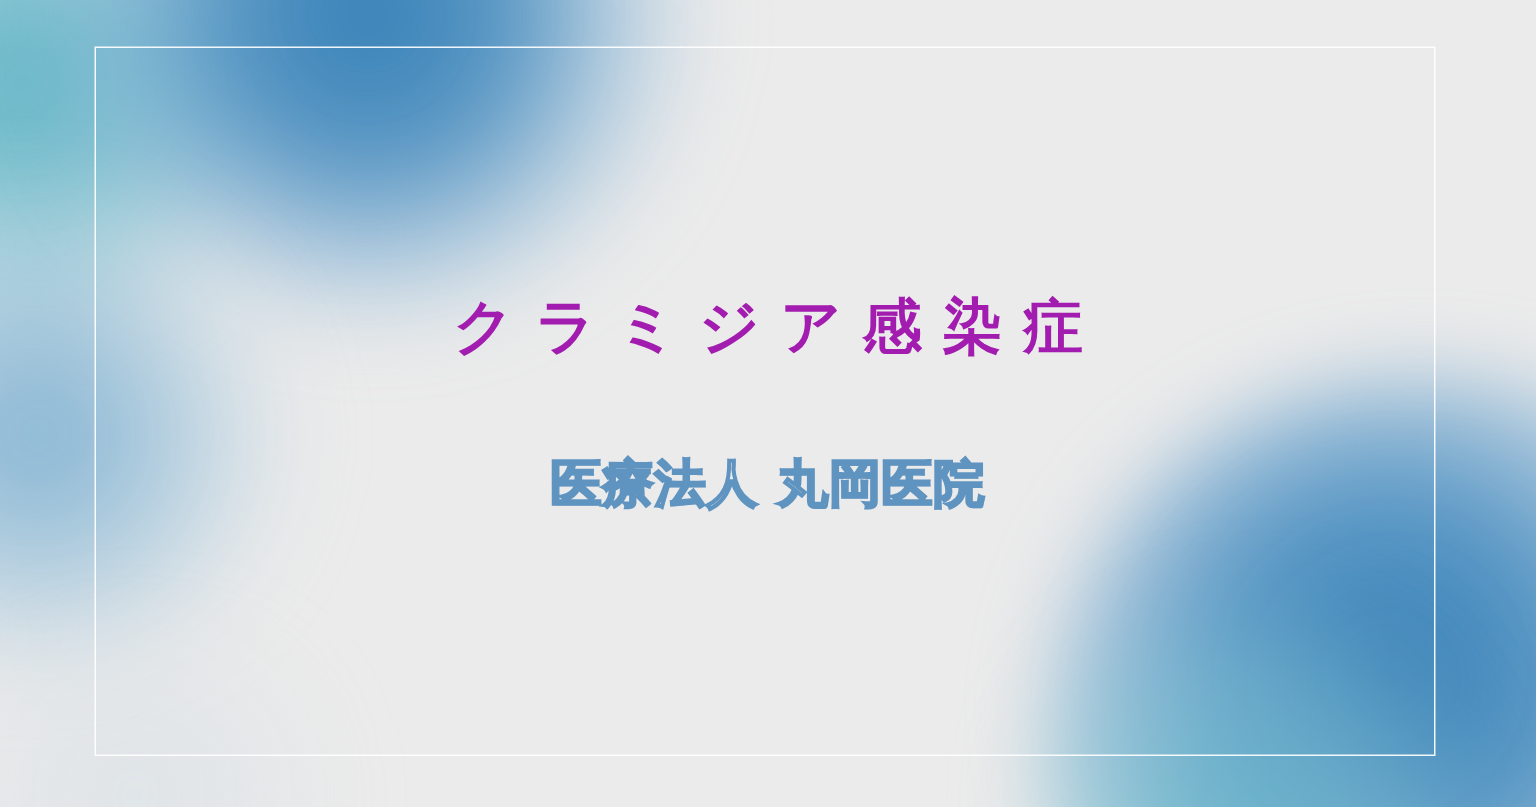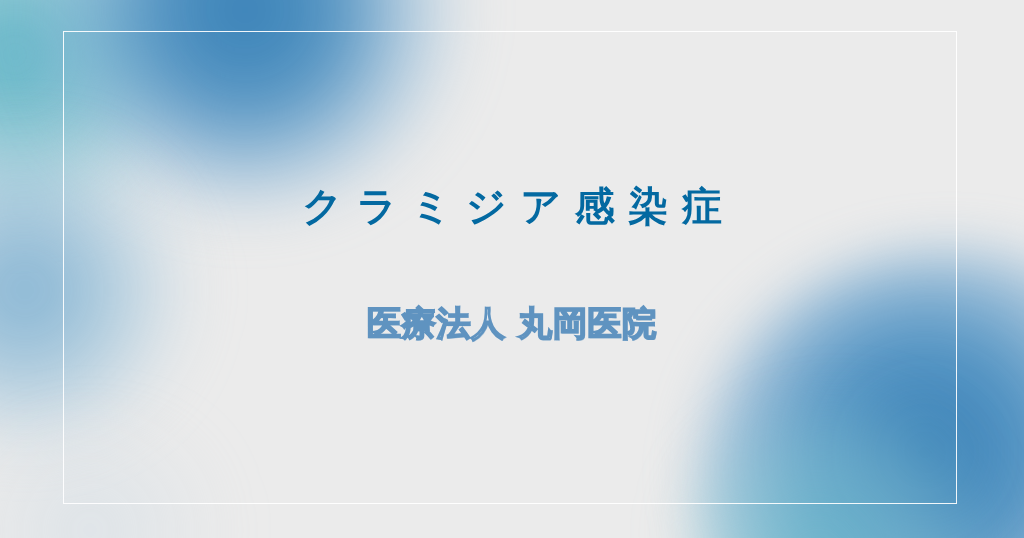--- a/index.html
+++ b/index.html
@@ -127,35 +127,35 @@
     height: 538px;
     display: flex;
     flex-direction: column;
     align-items: center;
     justify-content: center;
   }
 
   .title {
     font-size: 40px;
     font-weight: 700;
-    color: #0369a1;
+    color: #a21caf;
     letter-spacing: 0.34em;
     
     text-indent: 0.34em;
     line-height: 1;
     margin: 0 0 68px 0;
     white-space: nowrap;
   }
 
   .subtitle {
     font-size: 34px;
     font-weight: 700;
     line-height: 1;
     letter-spacing: 0.02em;
-    margin: 12px;
+    margin: 0;
     white-space: nowrap;
     
     color: #e9edf1;
     -webkit-text-stroke: 1.6px #5f93c0;
     text-shadow:
        0.6px 0.6px 0 rgba(120,163,198,0.55),
       -0.4px -0.4px 0 rgba(255,255,255,0.75);
   }
 </style>
 </head>

